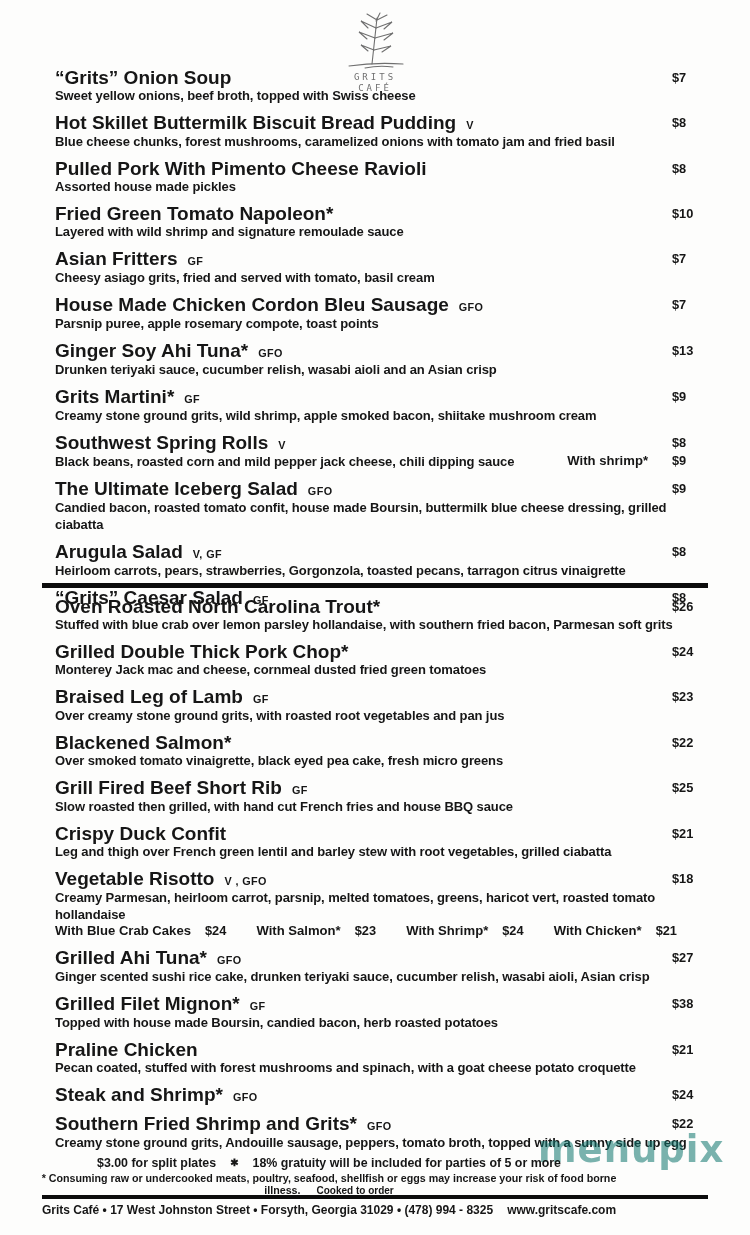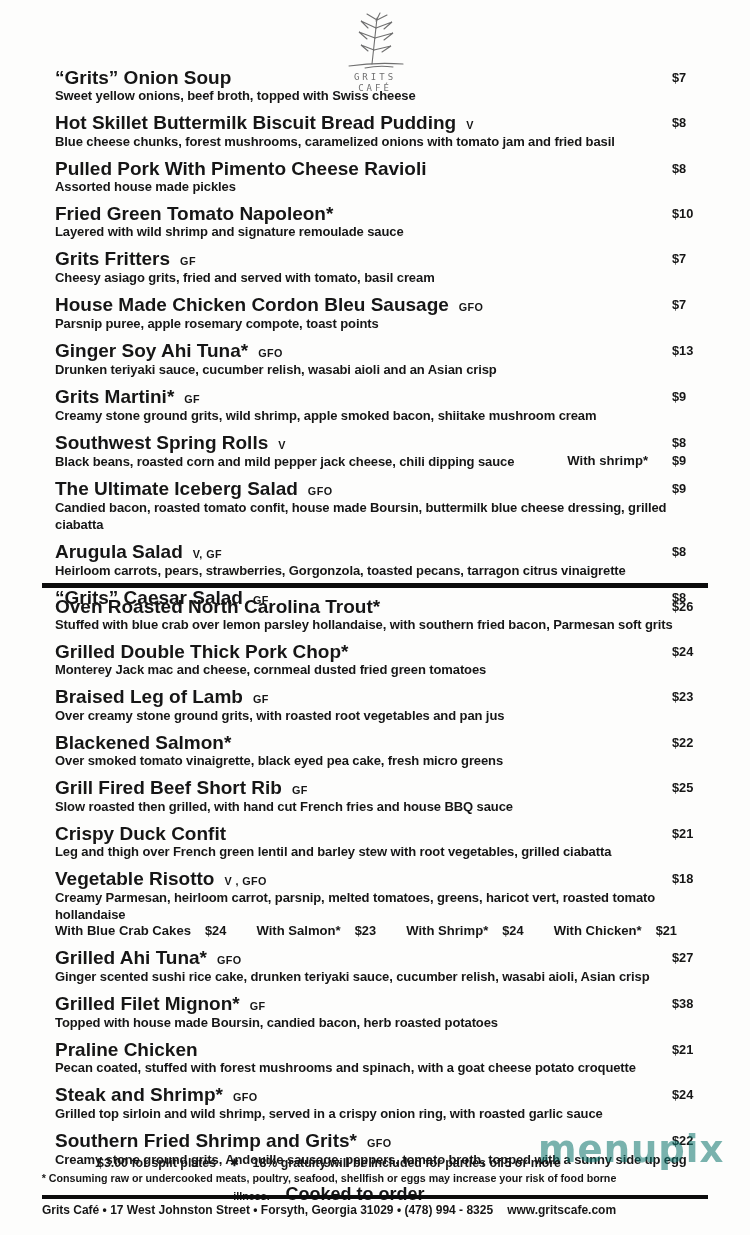--- a/index.html
+++ b/index.html
@@ -33,21 +33,21 @@
   
   .watermark {
     position:absolute; left:538px; top:1128px; font-size:37px; font-weight:bold;
     color:#0f766e; opacity:0.55; letter-spacing:1px; font-family:"DejaVu Sans", sans-serif;
   }
   
   .footer-line { position:absolute; left:0; width:658px; text-align:center; }
   #footer-notes { top:1156px; font-weight:bold; font-size:12.4px; }
   #footer-notes .sep { margin:0 14px; font-size:10px; vertical-align:1px; }
   #footer-disclaimer { top:1172px; font-weight:bold; font-size:10.7px; }
-  #footer-disclaimer .cooked { font-size:18px; margin-left:16px; }
+  #footer-disclaimer .cooked { font-size:10px; margin-left:16px; }
   #footer-address { top:1203px; font-weight:bold; font-size:12px; }
   #footer-address .site { margin-left:14px; }
 </style>
 </head>
 <body>
 
 <div class="page">
 
   <div class="logo">
     <svg width="80" height="60" viewBox="0 0 80 60">
@@ -118,21 +118,21 @@
     <div class="row desc-row">
       <span class="idesc">Layered with wild shrimp and signature remoulade sauce</span>
       
       
     </div>
 
   </div>
 
   <div class="item">
     <div class="row name-row">
-      <span class="iname">Grits Fritters</span><span class="itags">GF</span>
+      <span class="iname">Asian Fritters</span><span class="itags">GF</span>
       <span class="iprice">$7</span>
     </div>
     <div class="row desc-row">
       <span class="idesc">Cheesy asiago grits, fried and served with tomato, basil cream</span>
       
       
     </div>
 
   </div>
 
@@ -359,25 +359,20 @@
       
     </div>
 
   </div>
 
   <div class="item">
     <div class="row name-row">
       <span class="iname">Steak and Shrimp*</span><span class="itags">GFO</span>
       <span class="iprice">$24</span>
     </div>
-    <div class="row desc-row">
-      <span class="idesc">Grilled top sirloin and wild shrimp, served in a crispy onion ring, with roasted garlic sauce</span>
-      
-      
-    </div>
 
   </div>
 
   <div class="item">
     <div class="row name-row">
       <span class="iname">Southern Fried Shrimp and Grits*</span><span class="itags">GFO</span>
       <span class="iprice">$22</span>
     </div>
     <div class="row desc-row">
       <span class="idesc">Creamy stone ground grits, Andouille sausage, peppers, tomato broth, topped with a sunny side up egg</span>

